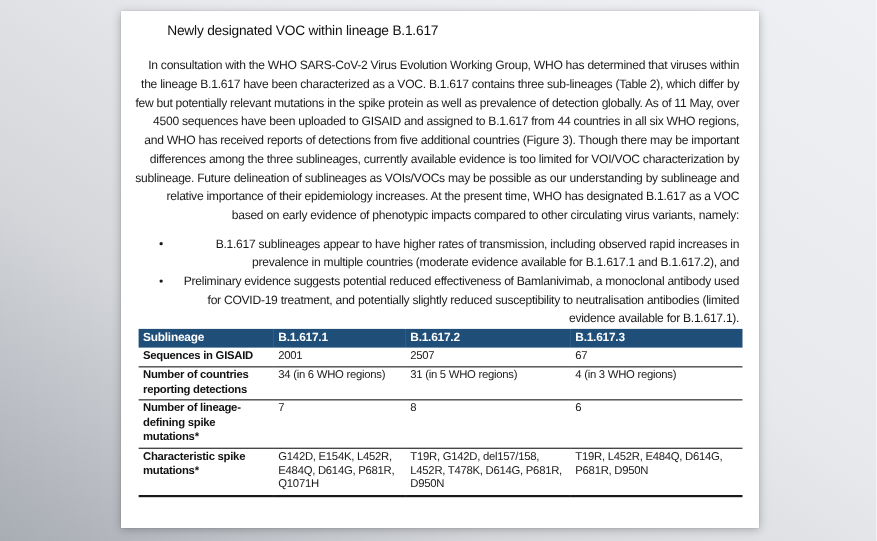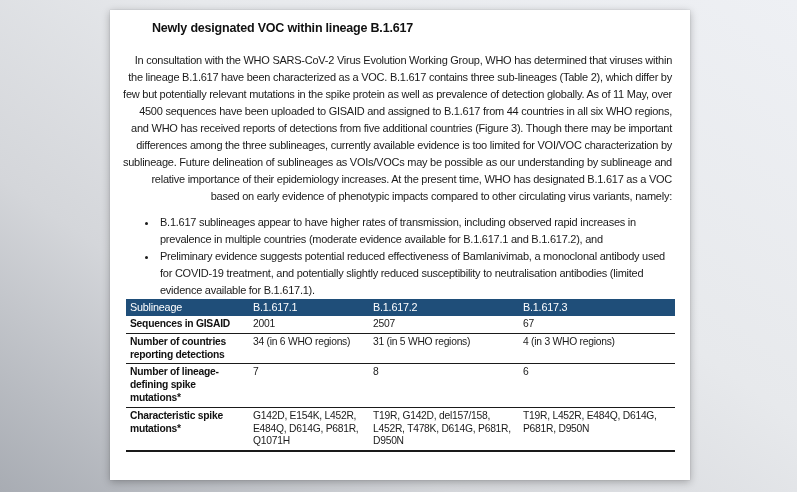--- a/index.html
+++ b/index.html
@@ -18,38 +18,39 @@
     left: 110px; top: 10px;
     width: 580px; height: 470px;
     background: var(--color-page-bg, #ffffff);
     box-shadow: 0 2px 8px rgba(0,0,0,0.28), 0 0 1px rgba(0,0,0,0.2);
     padding: 11px 18px 0 10px;
     color: #1b1b1b;
     overflow: hidden;
   }
   .doc-title {
     font-size: 12.5px;
-    font-weight: 700;
+    font-weight: 400;
     letter-spacing: -0.2px;
     margin-bottom: 17px;
     color: #111;
     padding-left: 32px;
   }
   .doc-paragraph {
     font-size: 11px;
     line-height: 17px;
     letter-spacing: -0.25px;
     text-align: right;
     color: #1b1b1b;
     width: 552px;
   }
   .bullet-list {
     margin: 9px 0 0 0;
     padding-left: 38px;
     width: 552px;
+    text-align: right;
   }
   .bullet-list li {
     font-size: 11px;
     line-height: 17px;
     letter-spacing: -0.25px;
     padding-left: 2px;
     margin: 0;
   }
   .table-caption {
     margin-top: 9px;
@@ -65,21 +66,21 @@
     margin-left: 6px;
     table-layout: fixed;
   }
   table.sublineage-table col.c0 { width: 123px; }
   table.sublineage-table col.c1 { width: 120px; }
   table.sublineage-table col.c2 { width: 150px; }
   table.sublineage-table col.c3 { width: 156px; }
   table.sublineage-table thead th {
     background: var(--color-table-header-bg, #1F4E79);
     color: #ffffff;
-    font-weight: 400;
+    font-weight: 700;
     font-size: 10.8px;
     text-align: left;
     padding: 2px 4px 3px 4px;
     letter-spacing: -0.2px;
   }
   table.sublineage-table tbody th,
   table.sublineage-table tbody td {
     font-size: 10.3px;
     line-height: 12.8px;
     letter-spacing: -0.25px;

